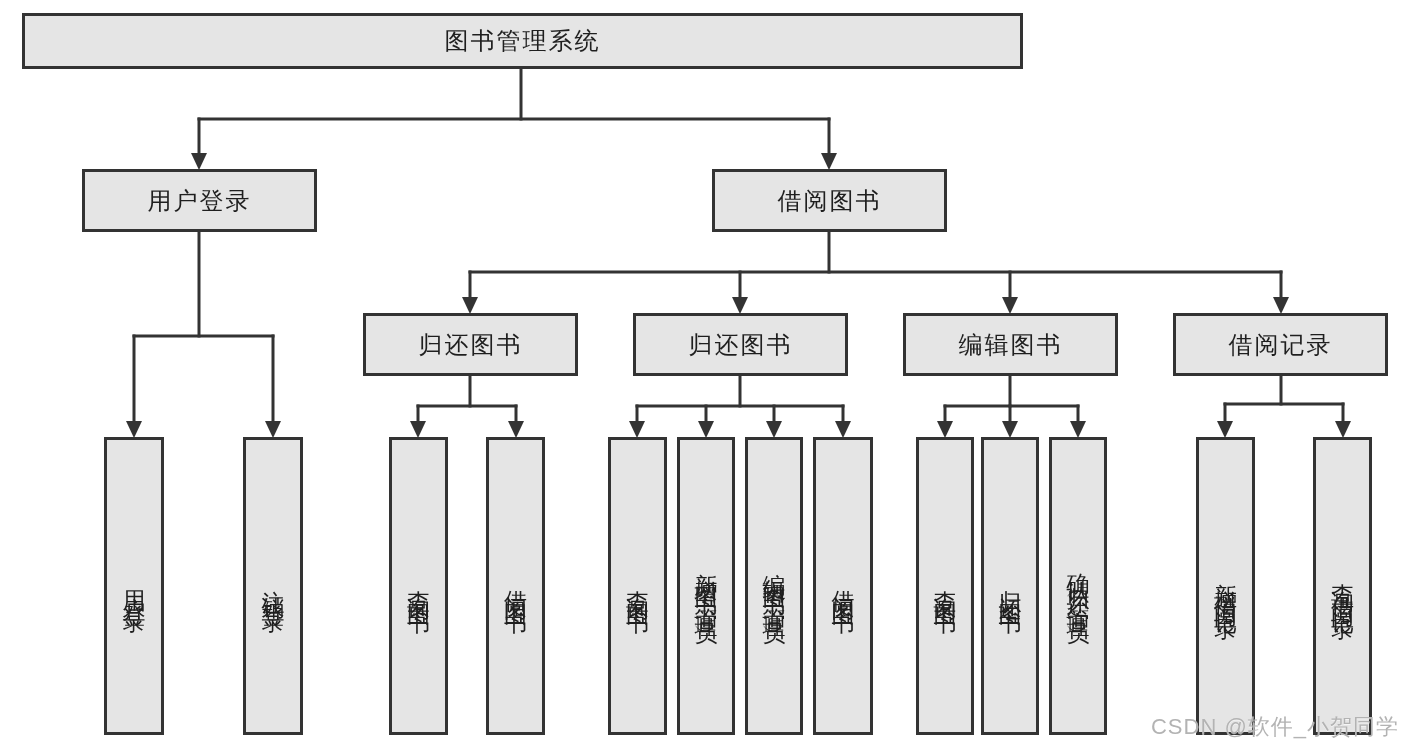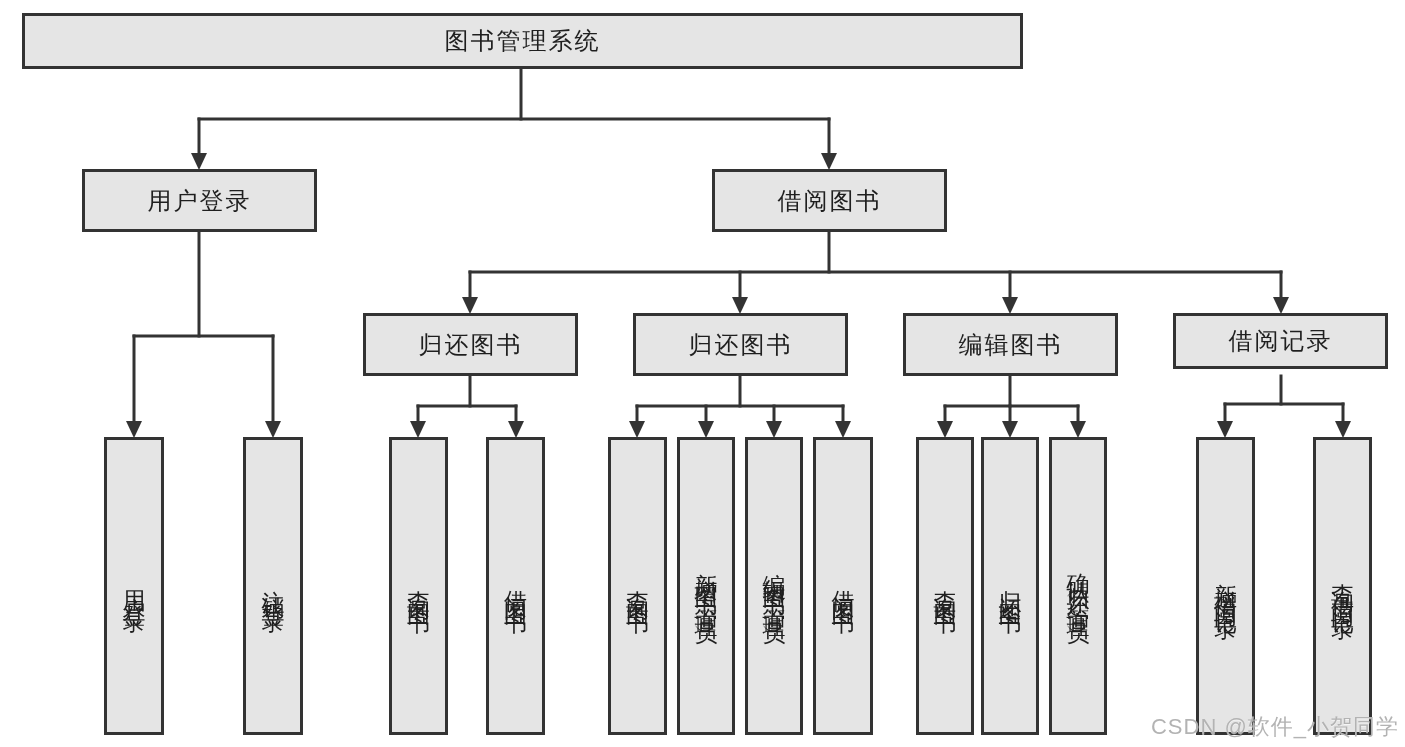--- a/index.html
+++ b/index.html
@@ -147,21 +147,21 @@
 
   <div class="node" style="left:363px;top:313px;width:215px;height:63px">
     <span class="lbl">归还图书</span>
   </div>
   <div class="node" style="left:633px;top:313px;width:215px;height:63px">
     <span class="lbl">归还图书</span>
   </div>
   <div class="node" style="left:903px;top:313px;width:215px;height:63px">
     <span class="lbl">编辑图书</span>
   </div>
-  <div class="node" style="left:1173px;top:313px;width:215px;height:56px">
+  <div class="node" style="left:1173px;top:313px;width:215px;height:63px">
     <span class="lbl">借阅记录</span>
   </div>
 
   <div class="node leaf" style="left:104px;top:437px;width:60px;height:298px">
     <span class="lbl">用户登录</span>
   </div>
   <div class="node leaf" style="left:243px;top:437px;width:60px;height:298px">
     <span class="lbl">注销登录</span>
   </div>
 

